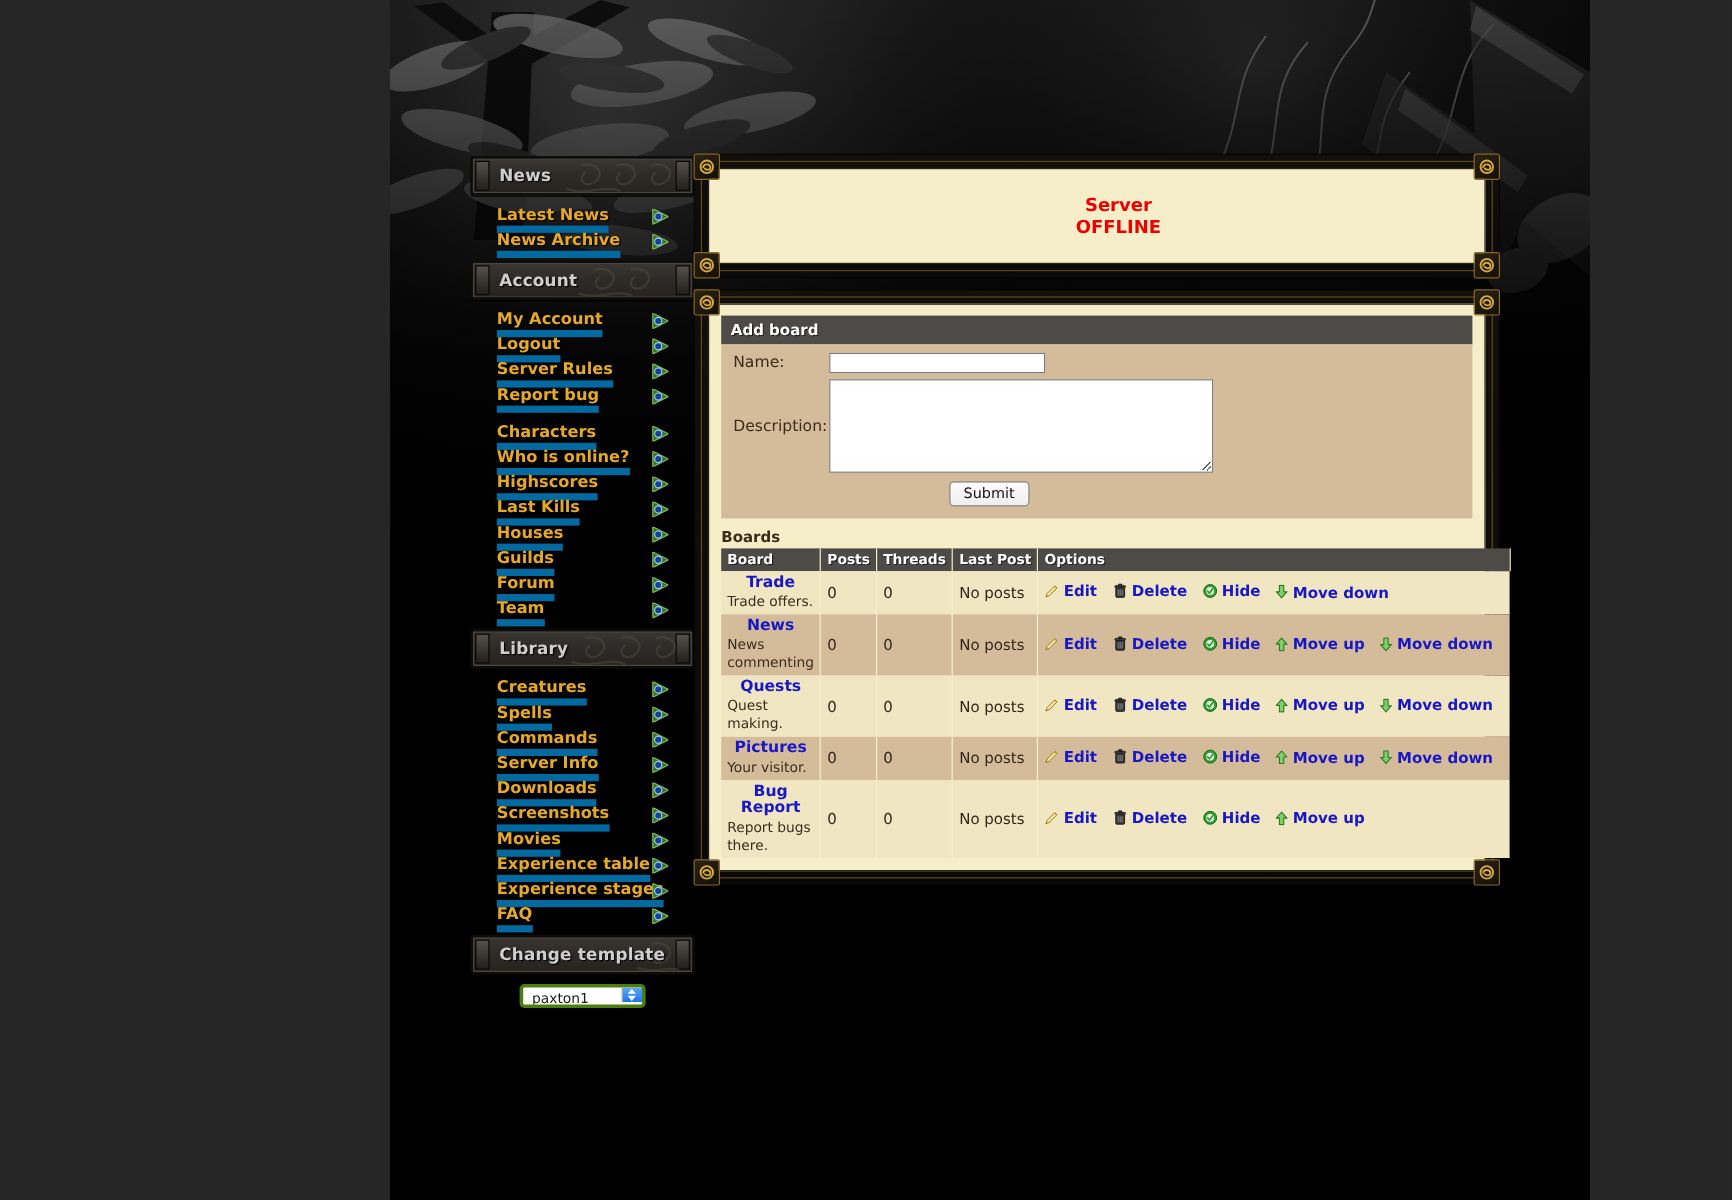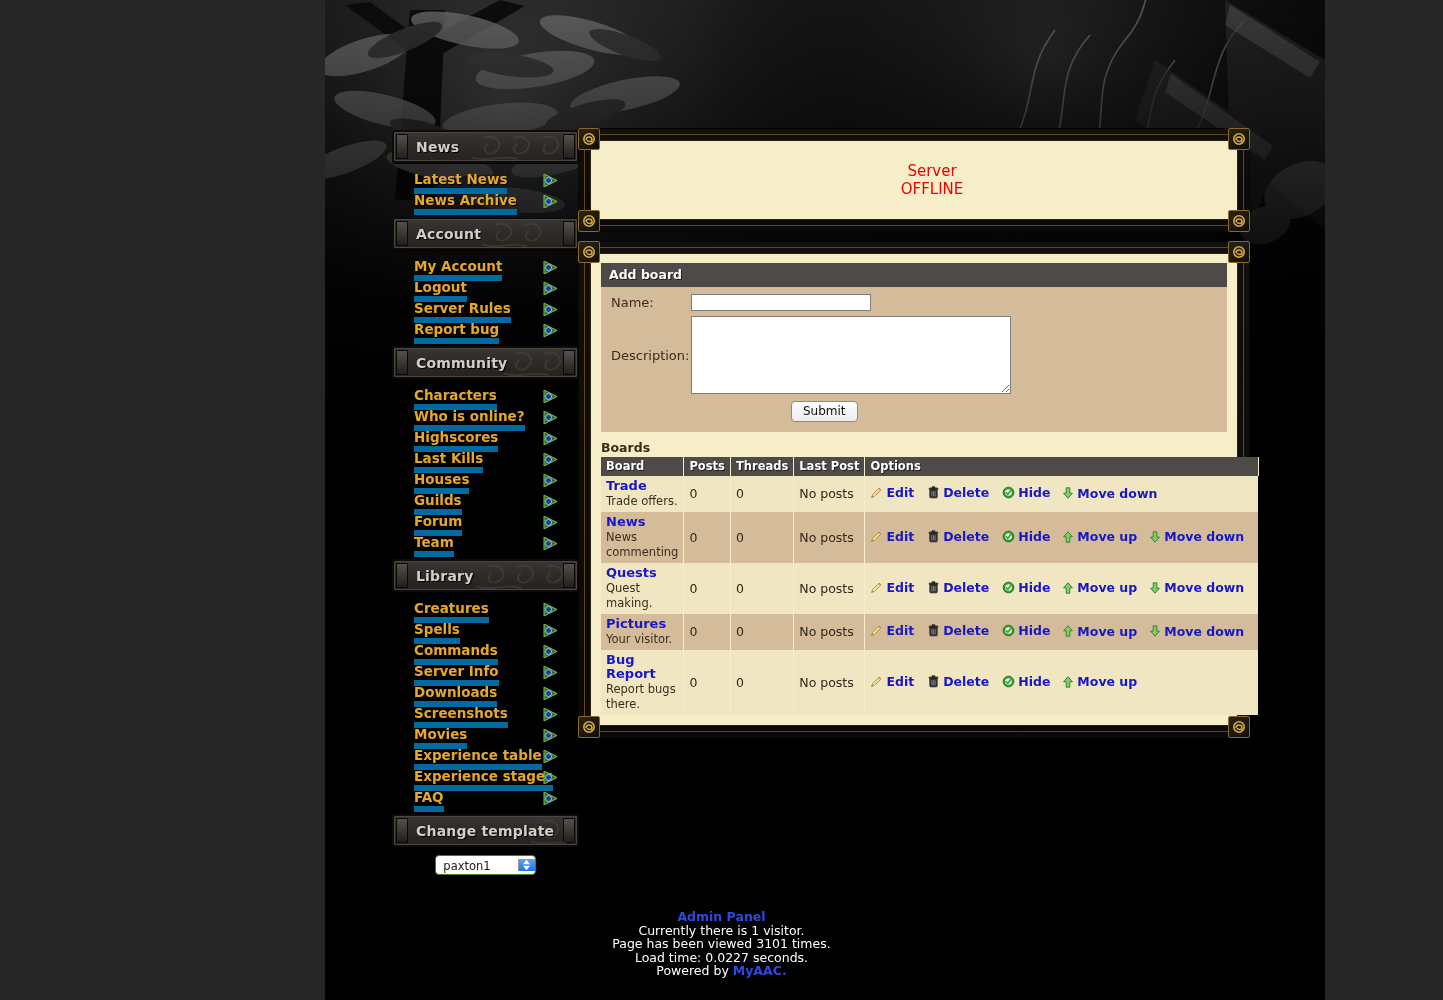--- a/index.html
+++ b/index.html
@@ -102,23 +102,23 @@
     right: 22px; top: 3px;
     width: 14px; height: 13px;
   }
 
   .tpl-select-wrap {
     margin-top: 8px;
     text-align: center;
   }
   .tpl-select {
     display:inline-flex;
-    align-items:center;
+    align-items:flex-start;
     height:20px;
-    border:1px solid #4d7c0f;
+    border:3px solid #4d7c0f;
     border-radius:4px;
     background:#fff;
     overflow:hidden;
     font-size:11.5px;
     cursor:pointer;
     gap:19px;
   }
   .tpl-select .val {
     padding: 2px 8px 0 7px;
     color:#1a1a1a;
@@ -196,21 +196,21 @@
   .offline-box {
     height: 80px;
     display:flex;
     flex-direction:column;
     align-items:center;
     justify-content:center;
   }
   .offline-box .ol {
     color:#ee0000;
     font-size:15px;
-    font-weight:normal;
+    font-weight:bold;
     line-height:18px;
     text-align:center;
     margin-left:36px;
   }
 
   .gap { height: 9px; }
 
   
   .page-body { padding: 9px 10px 10px 10px; }
 
@@ -294,20 +294,21 @@
   table.boards td.optcell { border-right:none; white-space:nowrap; }
 
   .bname {
     color:#1717c8;
     font-weight:bold;
     font-size:13px;
     text-decoration:none;
     display:block;
     line-height:14px;
     cursor:pointer;
+    text-align:center;
   }
   .bdesc { font-size:11.5px; color:#3a2d1d; line-height:13px; }
 
   .opt {
     display:inline-flex;
     align-items:center;
     gap:1px;
     margin-right:9px;
     color:#1717c8;
     font-weight:bold;
@@ -492,32 +493,20 @@
         </a>
         <a class="menu-item">
           <span class="mtxt">Report bug</span>
           <svg class="marrow" viewBox="0 0 14 13">
               <polygon points="1,0 14,6.5 1,13" fill="#3b6b2f" stroke="#7fbf52" stroke-width="1"></polygon>
               <circle cx="5.5" cy="6.5" r="3" fill="#1b3f8f" stroke="#8fd0ff" stroke-width="1"></circle>
             </svg>
         </a>
       </div>
 
-      <div class="menu-header">
-        <div class="cap l"></div>
-        <div class="cap r"></div>
-        <svg class="orn" viewBox="0 0 187 33" preserveAspectRatio="none">
-          <g fill="none" stroke="#4f4a43" stroke-width="2">
-            <path d="M124 6 C136 2,146 12,136 20 C128 26,120 18,128 12"></path>
-            <path d="M154 6 C166 2,176 12,166 20 C158 26,150 18,158 12"></path>
-            <path d="M112 26 C128 32,144 22,158 28"></path>
-          </g>
-        </svg>
-        <span class="lbl">Community</span>
-      </div>
       <div class="menu-block">
         <a class="menu-item">
           <span class="mtxt">Characters</span>
           <svg class="marrow" viewBox="0 0 14 13">
               <polygon points="1,0 14,6.5 1,13" fill="#3b6b2f" stroke="#7fbf52" stroke-width="1"></polygon>
               <circle cx="5.5" cy="6.5" r="3" fill="#1b3f8f" stroke="#8fd0ff" stroke-width="1"></circle>
             </svg>
         </a>
         <a class="menu-item">
           <span class="mtxt">Who is online?</span>
@@ -1022,22 +1011,15 @@
                 </tr>
 
               </tbody>
             </table>
 
           </div>
         </div>
       </div>
     </div>
 
-    <div class="footer">
-      <a class="fline adminlink">Admin Panel</a>
-      <span class="fline">Currently there is 1 visitor.</span>
-      <span class="fline">Page has been viewed 3101 times.</span>
-      <span class="fline">Load time: 0.0227 seconds.</span>
-      <span class="fline"><span>Powered by </span><a class="myaac">MyAAC.</a></span>
-    </div>
 
   </div>
 </div>
 
 </body></html>

